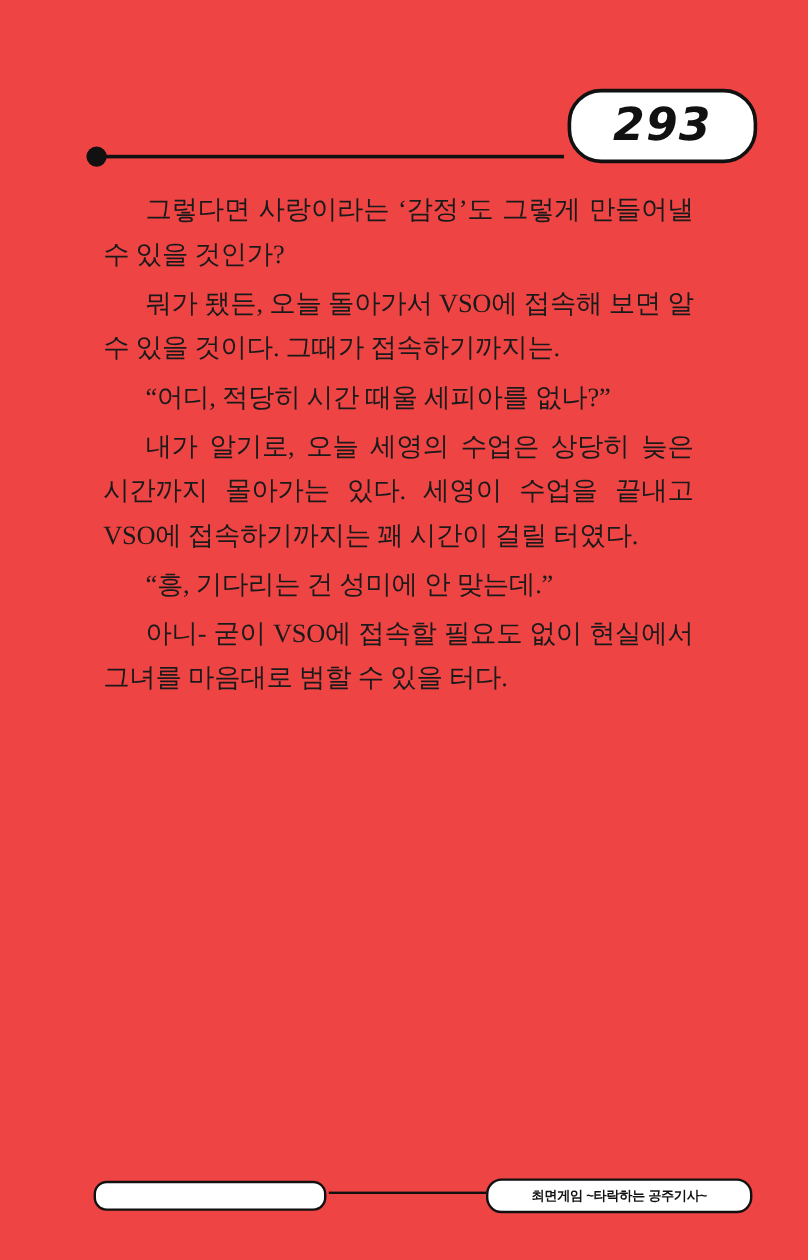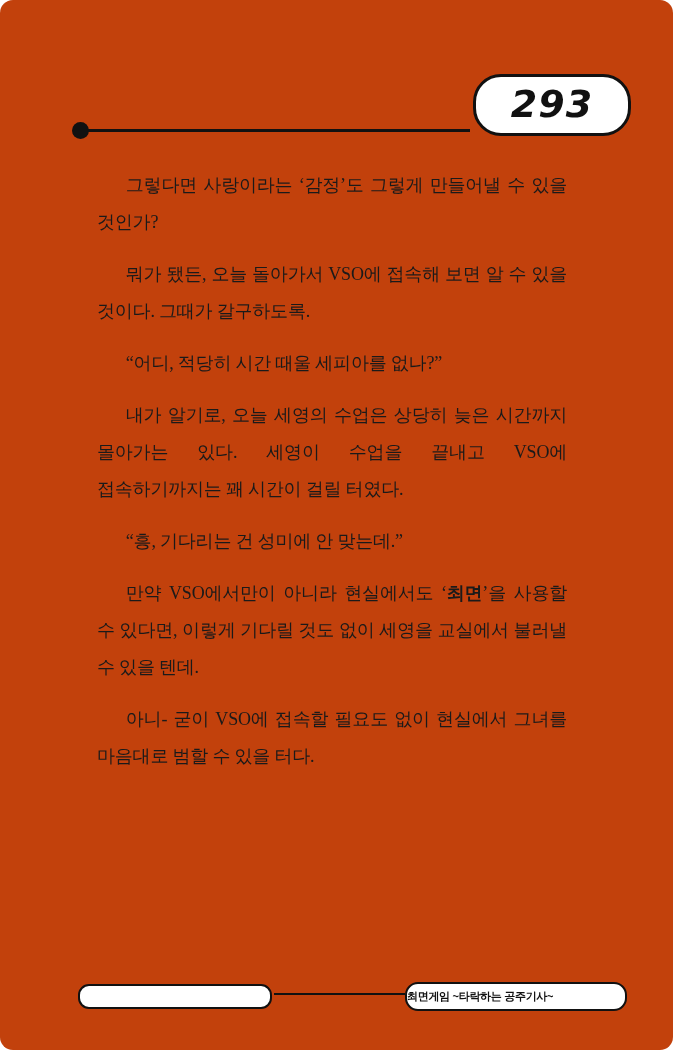--- a/index.html
+++ b/index.html
@@ -12,22 +12,21 @@
     height: 1050px;
     position: relative;
     font-family: "Liberation Serif", serif;
     color: #1a1a1a;
     overflow: hidden;
   }
 
   .page {
     position: absolute;
     inset: 0;
-    background: #c2410c;
-    border-radius: 13px;
+    background: #ef4444;
   }
 
   
   .header {
     position: absolute;
     top: 74px;
     left: 72px;
     right: 42px;
     height: 62px;
   }
@@ -73,22 +72,22 @@
   }
 
   
   .content {
     position: absolute;
     top: 152px;
     left: 82px;
     width: 500px;
   }
   p.para {
-    margin: 15px;
-    font-size: 18px;
+    margin: 4px;
+    font-size: 22px;
     line-height: 37px;
     letter-spacing: -0.2px;
     text-align: justify;
     text-justify: inter-character;
     word-break: keep-all;
   }
   p.indent { text-indent: 1.6em; }
   p.gap-lg { margin-top: 37px; }
   .quote { text-indent: 1.6em; }
   b.bold { font-weight: bold; }
@@ -123,21 +122,21 @@
     position: absolute;
     right: 0;
     top: 0;
     width: 218px;
     height: 25px;
     border: 2px solid #111;
     border-radius: 13px;
     background: #fff;
     display: flex;
     align-items: center;
-    justify-content: flex-start;
+    justify-content: center;
   }
   .footer-title {
     font-family: "Liberation Sans", sans-serif;
     font-weight: bold;
     font-size: 11px;
     letter-spacing: -0.3px;
     color: #111;
     white-space: nowrap;
   }
 </style>
@@ -153,29 +152,28 @@
       <span class="pagenum">293</span>
     </div>
   </div>
 
   <div class="content">
 
     <p class="para indent">그렇다면 사랑이라는 ‘감정’도 그렇게 만들어낼 수 있을 것인가?</p>
 
 
 
-    <p class="para indent">뭐가 됐든, 오늘 돌아가서 VSO에 접속해 보면 알 수 있을 것이다. 그때가 갈구하도록.</p>
+    <p class="para indent">뭐가 됐든, 오늘 돌아가서 VSO에 접속해 보면 알 수 있을 것이다. 그때가 접속하기까지는.</p>
 
     <p class="para quote">“어디, 적당히 시간 때울 세피아를 없나?”</p>
 
     <p class="para indent">내가 알기로, 오늘 세영의 수업은 상당히 늦은 시간까지 몰아가는 있다. 세영이 수업을 끝내고 VSO에 접속하기까지는 꽤 시간이 걸릴 터였다.</p>
 
     <p class="para quote">“흥, 기다리는 건 성미에 안 맞는데.”</p>
 
-    <p class="para indent">만약 VSO에서만이 아니라 현실에서도 ‘<b class="bold">최면</b>’을 사용할 수 있다면, 이렇게 기다릴 것도 없이 세영을 교실에서 불러낼 수 있을 텐데.</p>
 
     <p class="para indent">아니- 굳이 VSO에 접속할 필요도 없이 현실에서 그녀를 마음대로 범할 수 있을 터다.</p>
 
 
   </div>
 
   <div class="footer">
     <div class="footer-left-box"></div>
     <div class="footer-rule"></div>
     <div class="footer-right-box">

